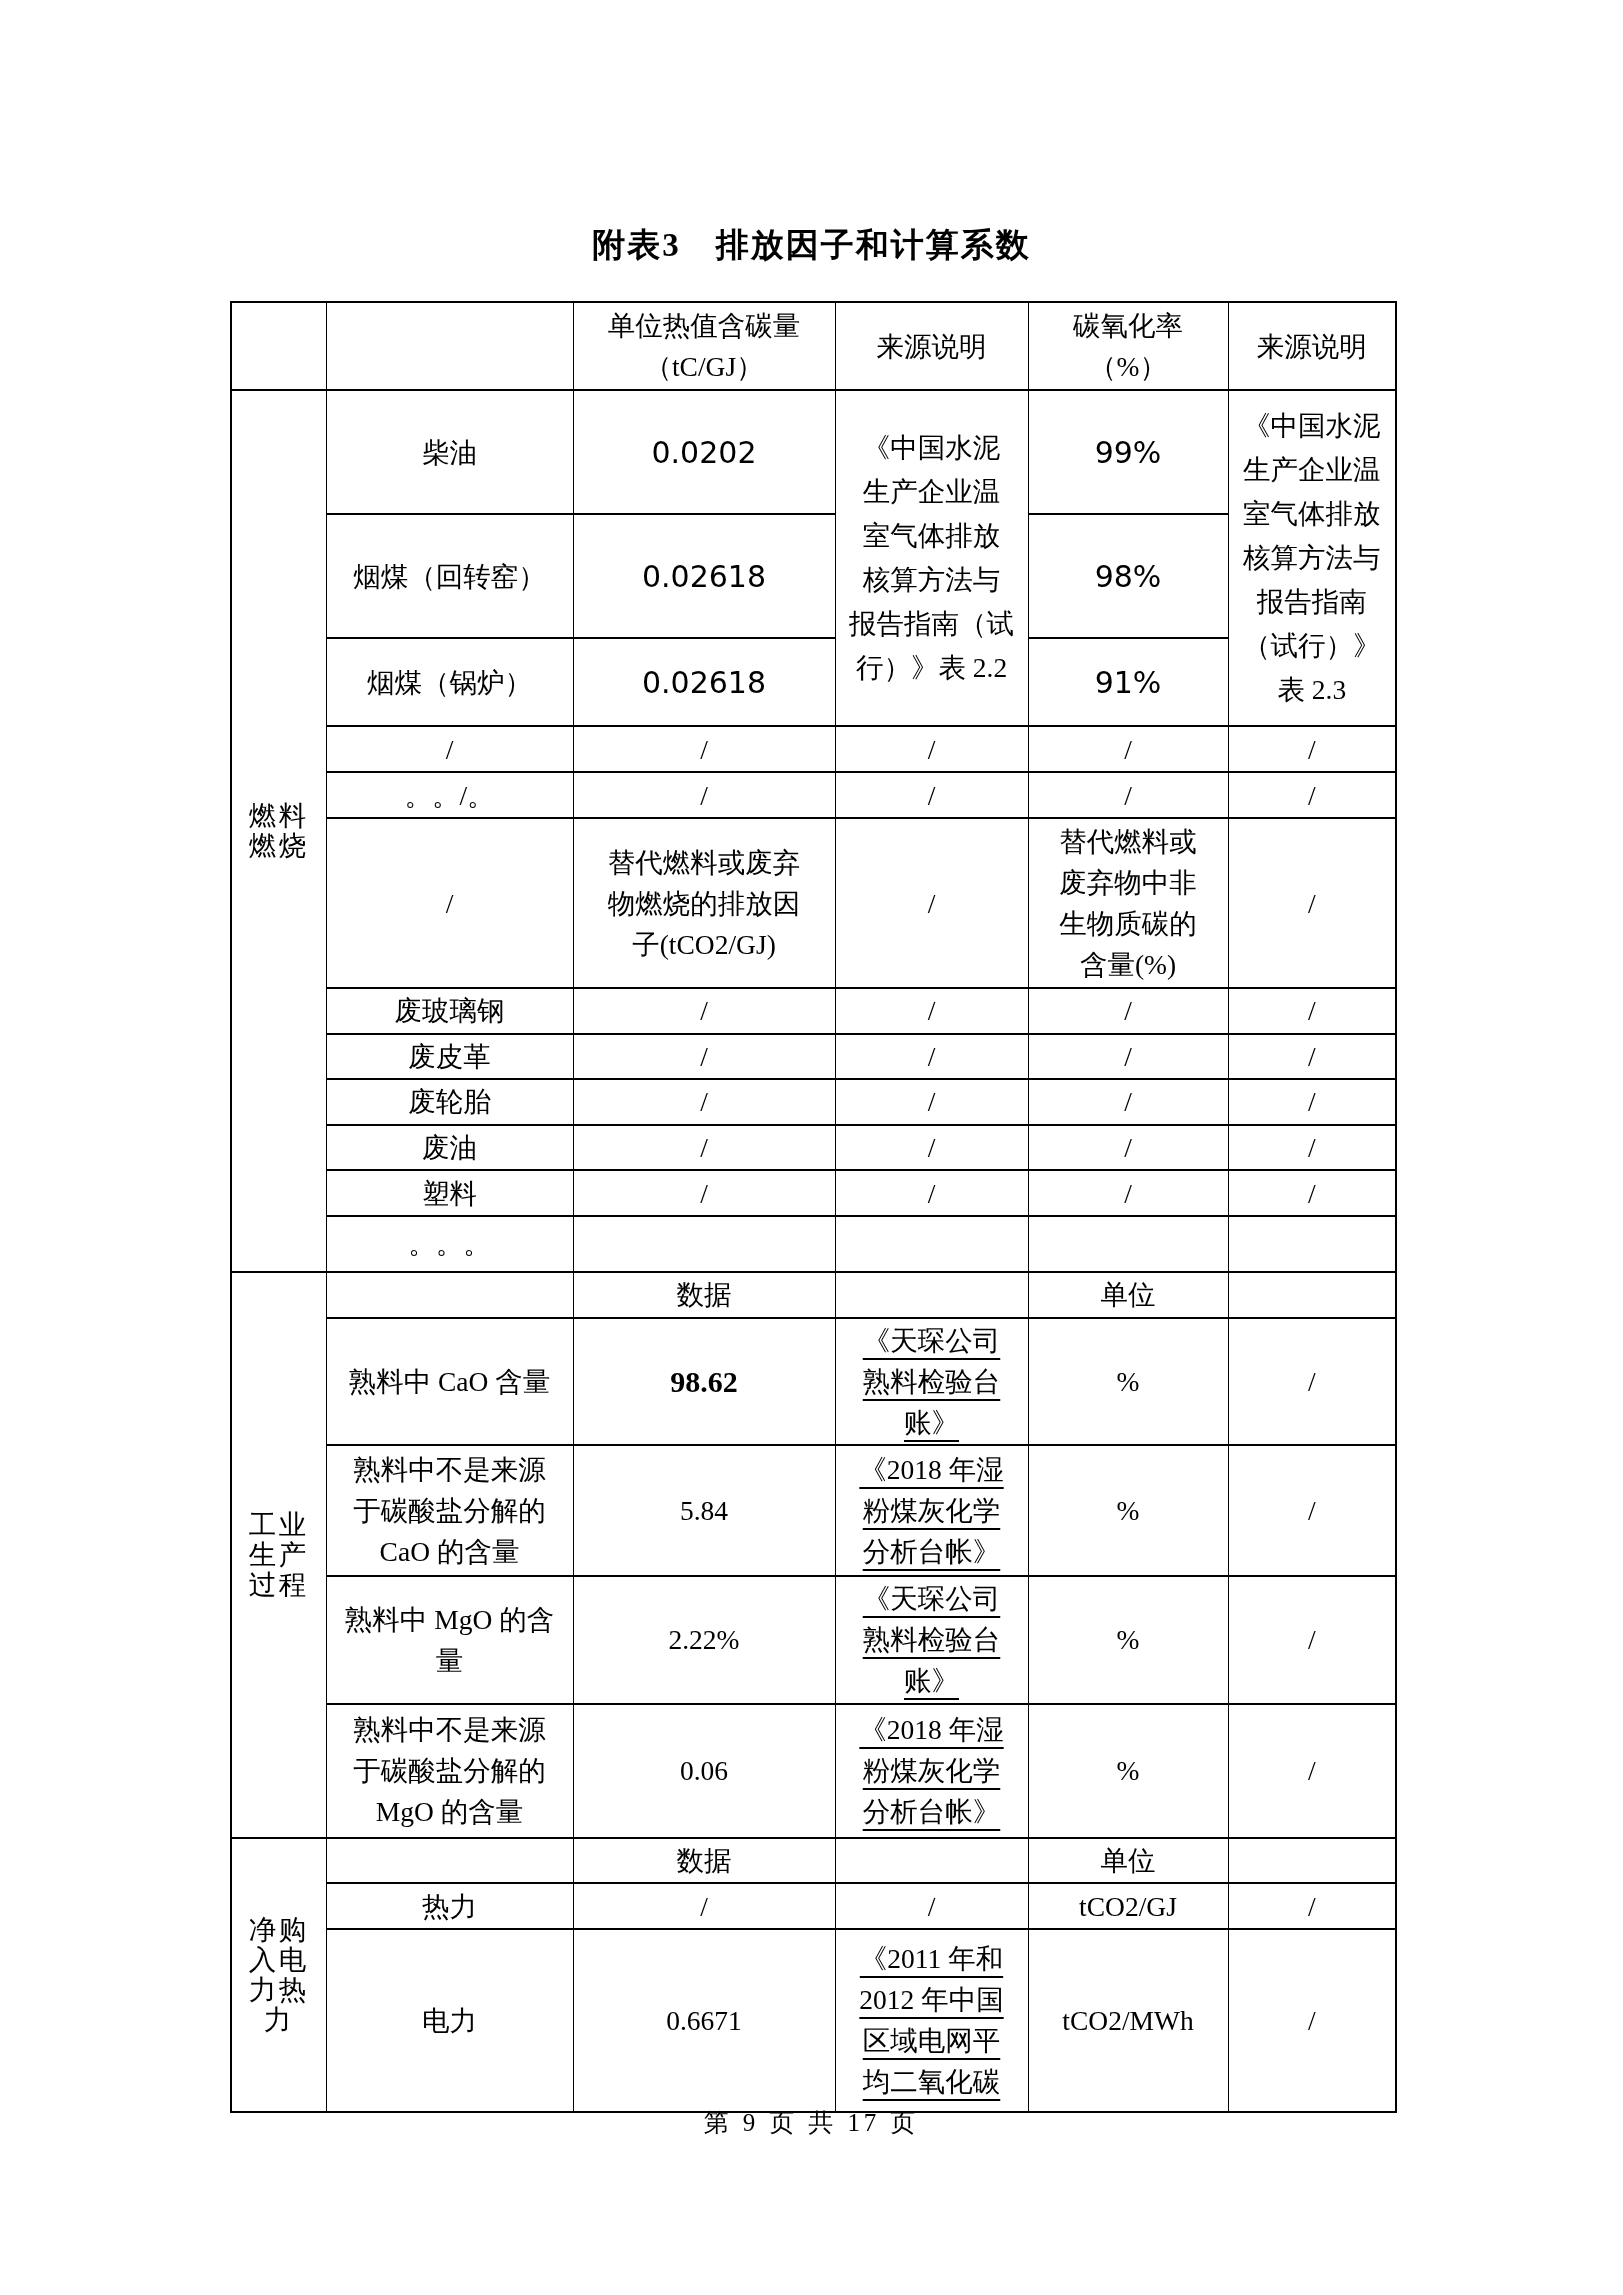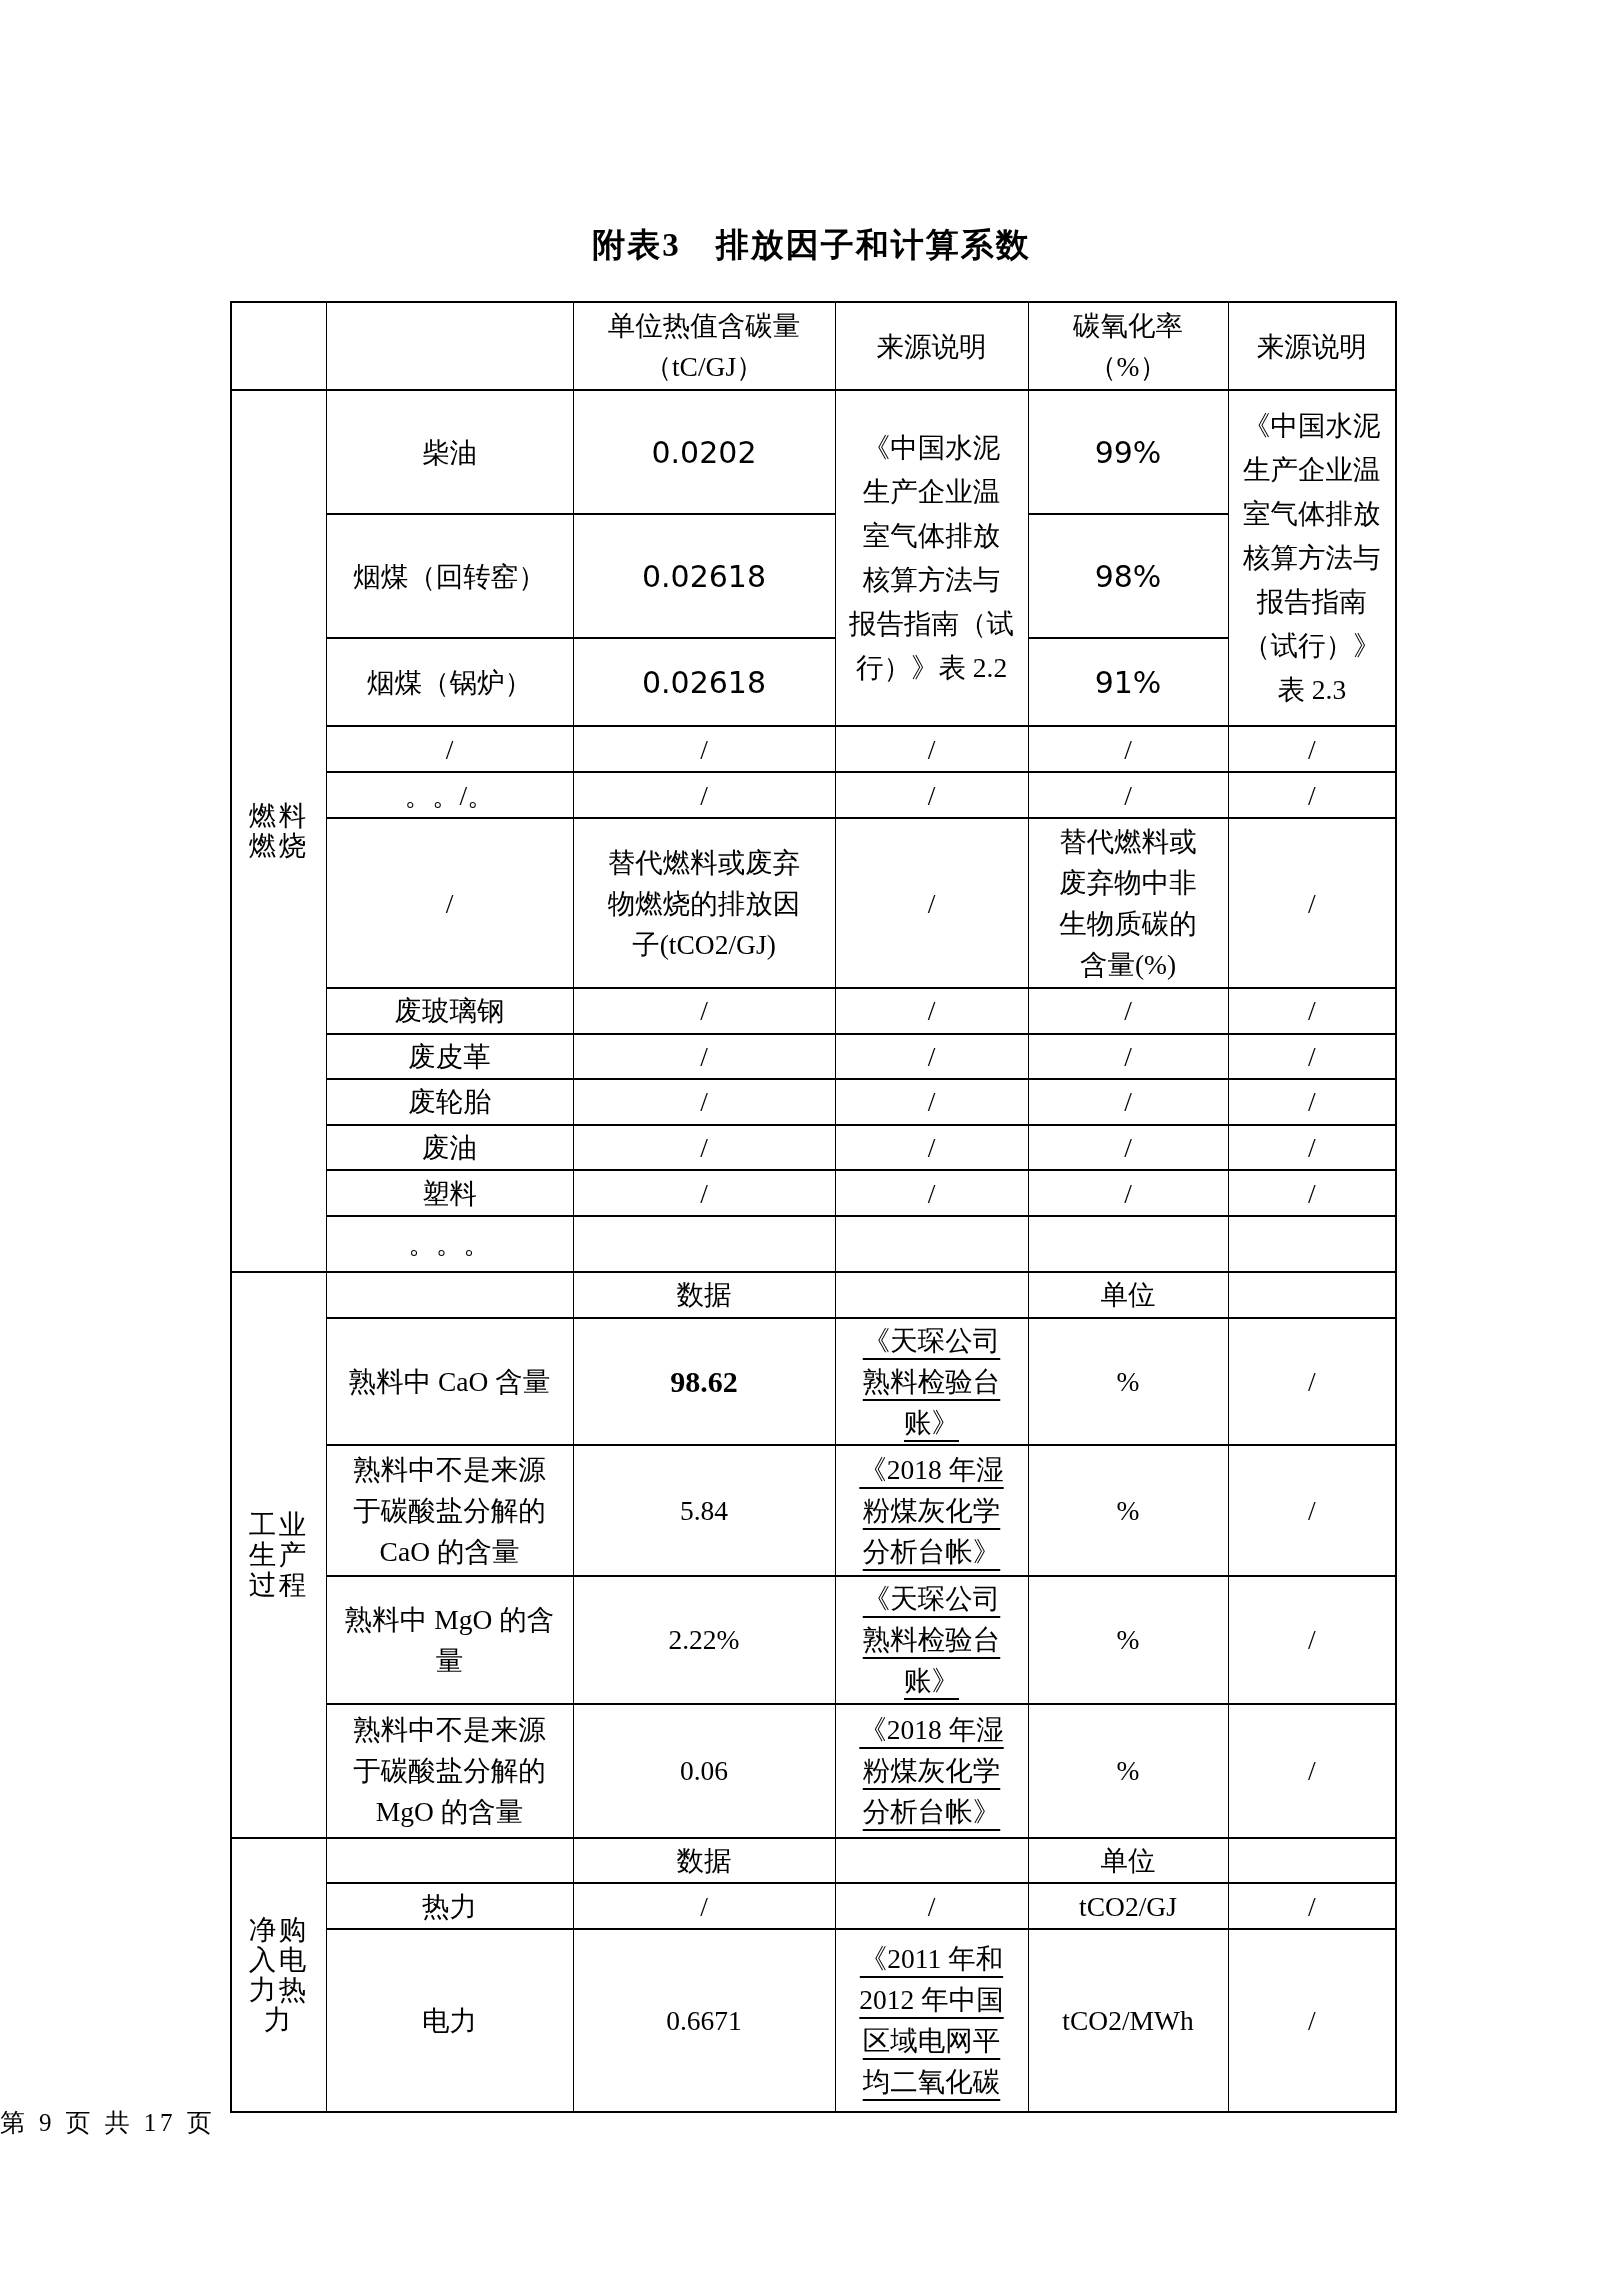--- a/index.html
+++ b/index.html
@@ -23,21 +23,21 @@
     white-space:pre-line;padding:1.3px 3.9px;
     overflow:hidden;word-break:break-all;
   }
   td.num{font-family:"DejaVu Sans", sans-serif;font-size:30px;}
   td.u{text-decoration:underline;text-decoration-thickness:2px;text-underline-offset:7.9px;margin-left:16px;}
   td.bold-val{font-weight:bold;font-size:30px;}
   td.src{line-height:44px;}
   td.grp{line-height:30px;letter-spacing:2.6px;}
   .page-footer{
     position:absolute;top:2106px;left:0;width:100%;
-    text-align:left;font-size:25px;letter-spacing:3.9px;
+    text-align:center;font-size:25px;letter-spacing:3.9px;
   }
 </style>
 </head>
 <body>
 
 <div class="doc-title">附表3　排放因子和计算系数</div>
 
 <table class="main">
   <colgroup>
     <col style="width:95px">

